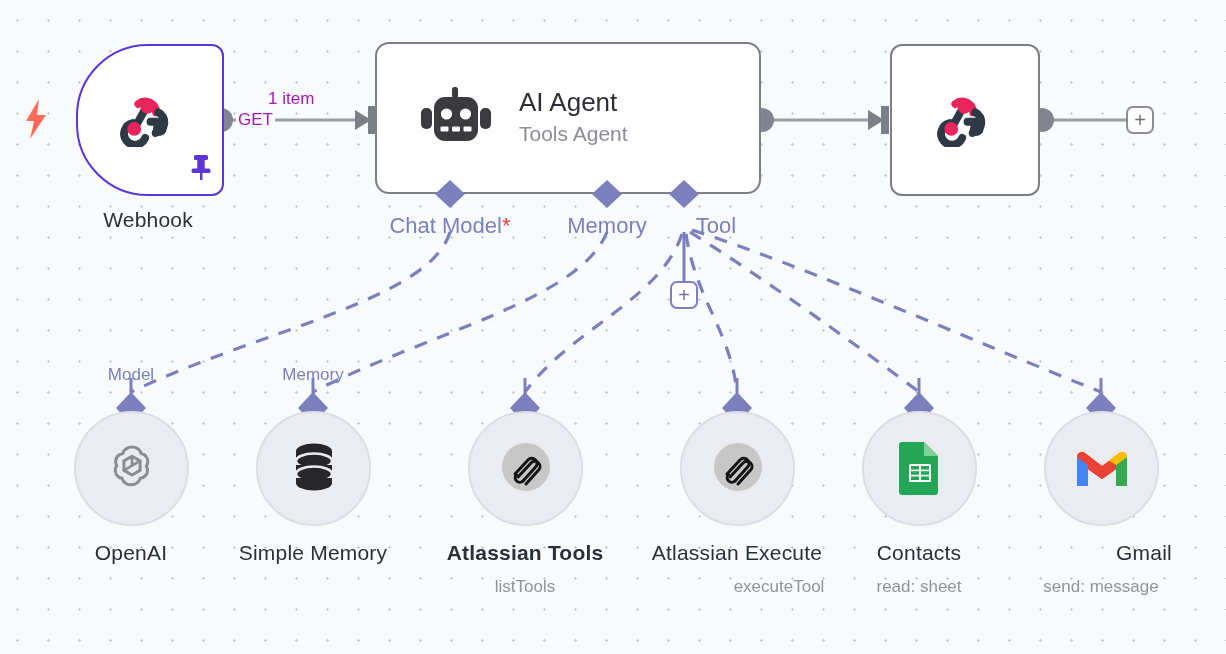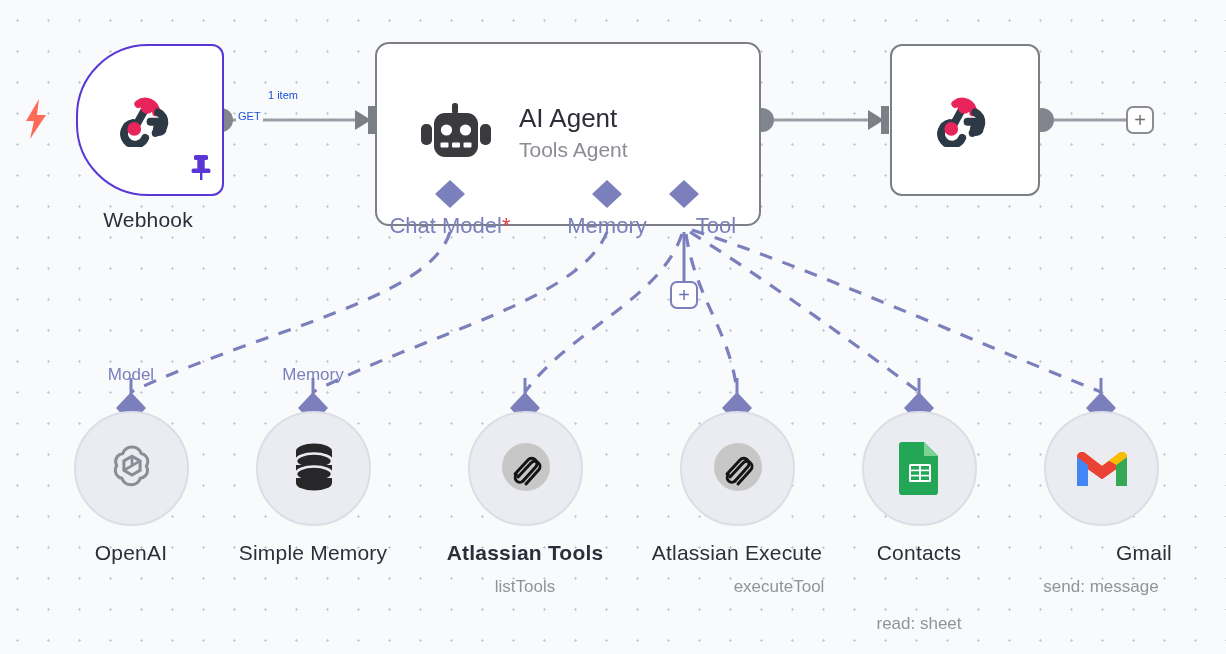--- a/index.html
+++ b/index.html
@@ -50,21 +50,21 @@
 
   
   .subnode{
     position:absolute;width:115px;height:115px;border-radius:50%;
     background:#ebecf1;border:2px solid #dcdee6;box-sizing:border-box;
     display:flex;align-items:center;justify-content:center;
   }
 
   
   .conn-label{
-    position:absolute;color:#1d4ed8;font-size:11px;white-space:nowrap;
+    position:absolute;color:#a21caf;font-size:17px;white-space:nowrap;
   }
   .port-label{
     position:absolute;color:#7b80bd;font-size:22px;white-space:nowrap;
     transform:translateX(-50%);
   }
   .port-label .req{color:#e3403f;}
   .sub-port-label{
     position:absolute;color:#7b80bd;font-size:17px;white-space:nowrap;
     transform:translateX(-50%);
   }
@@ -155,21 +155,21 @@
   <div class="pin" style="left:188px;top:152px;">
     <svg width="26" height="30" viewBox="0 0 26 30">
       <rect x="6" y="3" width="14" height="5" rx="1.6" fill="#5a36d6"></rect>
       <rect x="9.3" y="8" width="7.4" height="9" fill="#5a36d6"></rect>
       <rect x="3.6" y="16.5" width="18.8" height="4.6" rx="1.6" fill="#5a36d6"></rect>
       <rect x="12" y="21" width="2.4" height="7" fill="#5a36d6"></rect>
     </svg>
   </div>
   <div class="nlabel" style="left:148px;top:208px;">Webhook</div>
 
-  <div class="agentnode" style="left:375px;top:42px;width:386px;height:184px;">
+  <div class="agentnode" style="left:375px;top:42px;width:386px;height:152px;">
     <div class="agent-ic">
       <svg width="74" height="62" viewBox="0 0 74 62">
         <rect x="33" y="2" width="6" height="11" rx="2.5" fill="#3b3b3f"></rect>
         <rect x="2" y="23" width="11" height="21" rx="5" fill="#3b3b3f"></rect>
         <rect x="61" y="23" width="11" height="21" rx="5" fill="#3b3b3f"></rect>
         <rect x="15" y="12" width="44" height="44" rx="11" fill="#3b3b3f"></rect>
         <circle cx="27.5" cy="29" r="5.6" fill="#fff"></circle>
         <circle cx="46.5" cy="29" r="5.6" fill="#fff"></circle>
         <rect x="21.5" y="41.5" width="8" height="5" rx="1" fill="#fff"></rect>
         <rect x="33" y="41.5" width="8" height="5" rx="1" fill="#fff"></rect>
@@ -299,21 +299,21 @@
           <rect x="23" y="27" width="8" height="3.6"></rect>
           <rect x="13" y="32.2" width="8" height="3.6"></rect>
           <rect x="23" y="32.2" width="8" height="3.6"></rect>
           <rect x="13" y="37.4" width="8" height="3.6"></rect>
           <rect x="23" y="37.4" width="8" height="3.6"></rect>
         </g>
       </svg>
     </span>
   </div>
   <div class="nlabel" style="left:919px;top:541px;">Contacts</div>
-  <div class="nsub" style="left:919px;top:577px;margin-top:37px;">read: sheet</div>
+  <div class="nsub" style="left:919px;top:577px;">read: sheet</div>
 
   <div class="subnode" style="left:1044px;top:411px;">
     <span>
       <svg width="58" height="44" viewBox="0 0 58 44">
         <path d="M4 41 V12 l11 8 V41 z" fill="#4285f4"></path>
         <path d="M43 41 V20 l11 -8 V41 z" fill="#34a853"></path>
         <path d="M4 12 a5 5 0 0 1 8-4 L29 21 L46 8 a5 5 0 0 1 8 4 L43 20 L29 30 L15 20 z" fill="#fbbc04"></path>
         <path d="M4 12 a5 5 0 0 1 8-4 L29 21 L29 34 L15 24 L15 20 z" fill="#ea4335"></path>
         <path d="M54 12 a5 5 0 0 0-8-4 L29 21 L29 34 L43 24 L43 20 z" fill="#fbbc04"></path>
         <path d="M4 12 a5 5 0 0 1 8-4 L19 13 L15 41 H7 a3 3 0 0 1-3-3 z" fill="#4285f4" opacity="0"></path>

